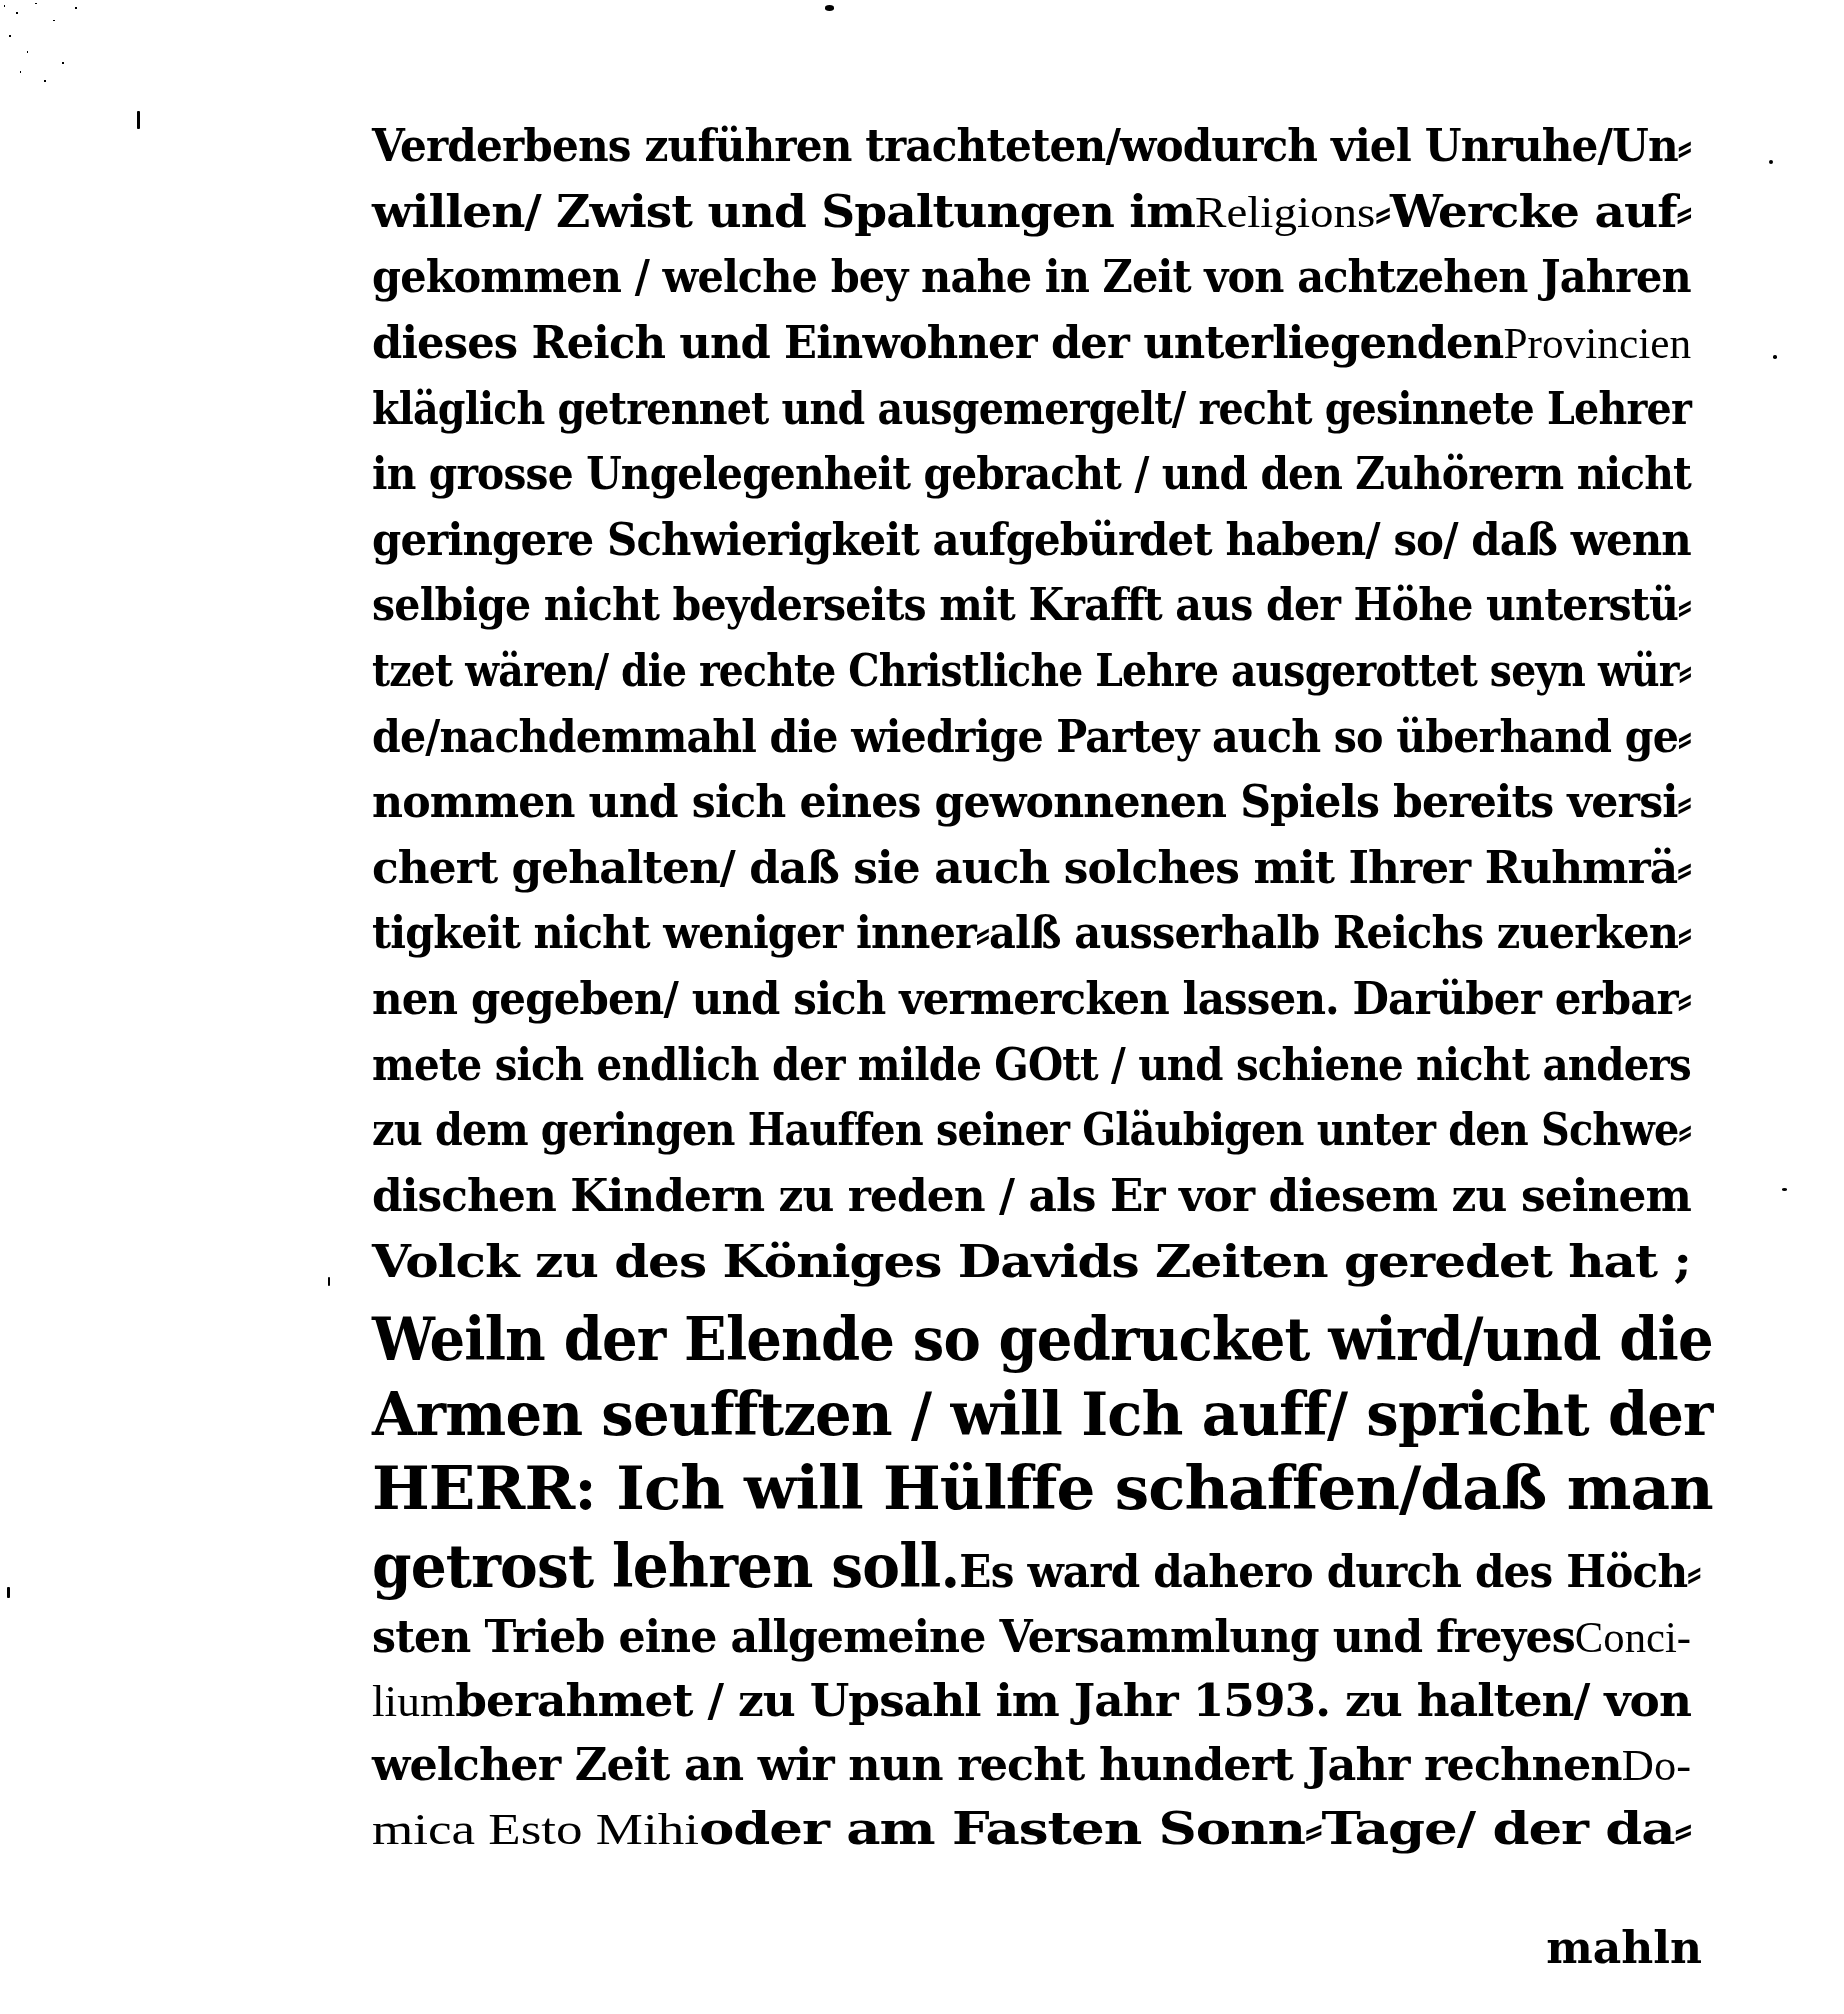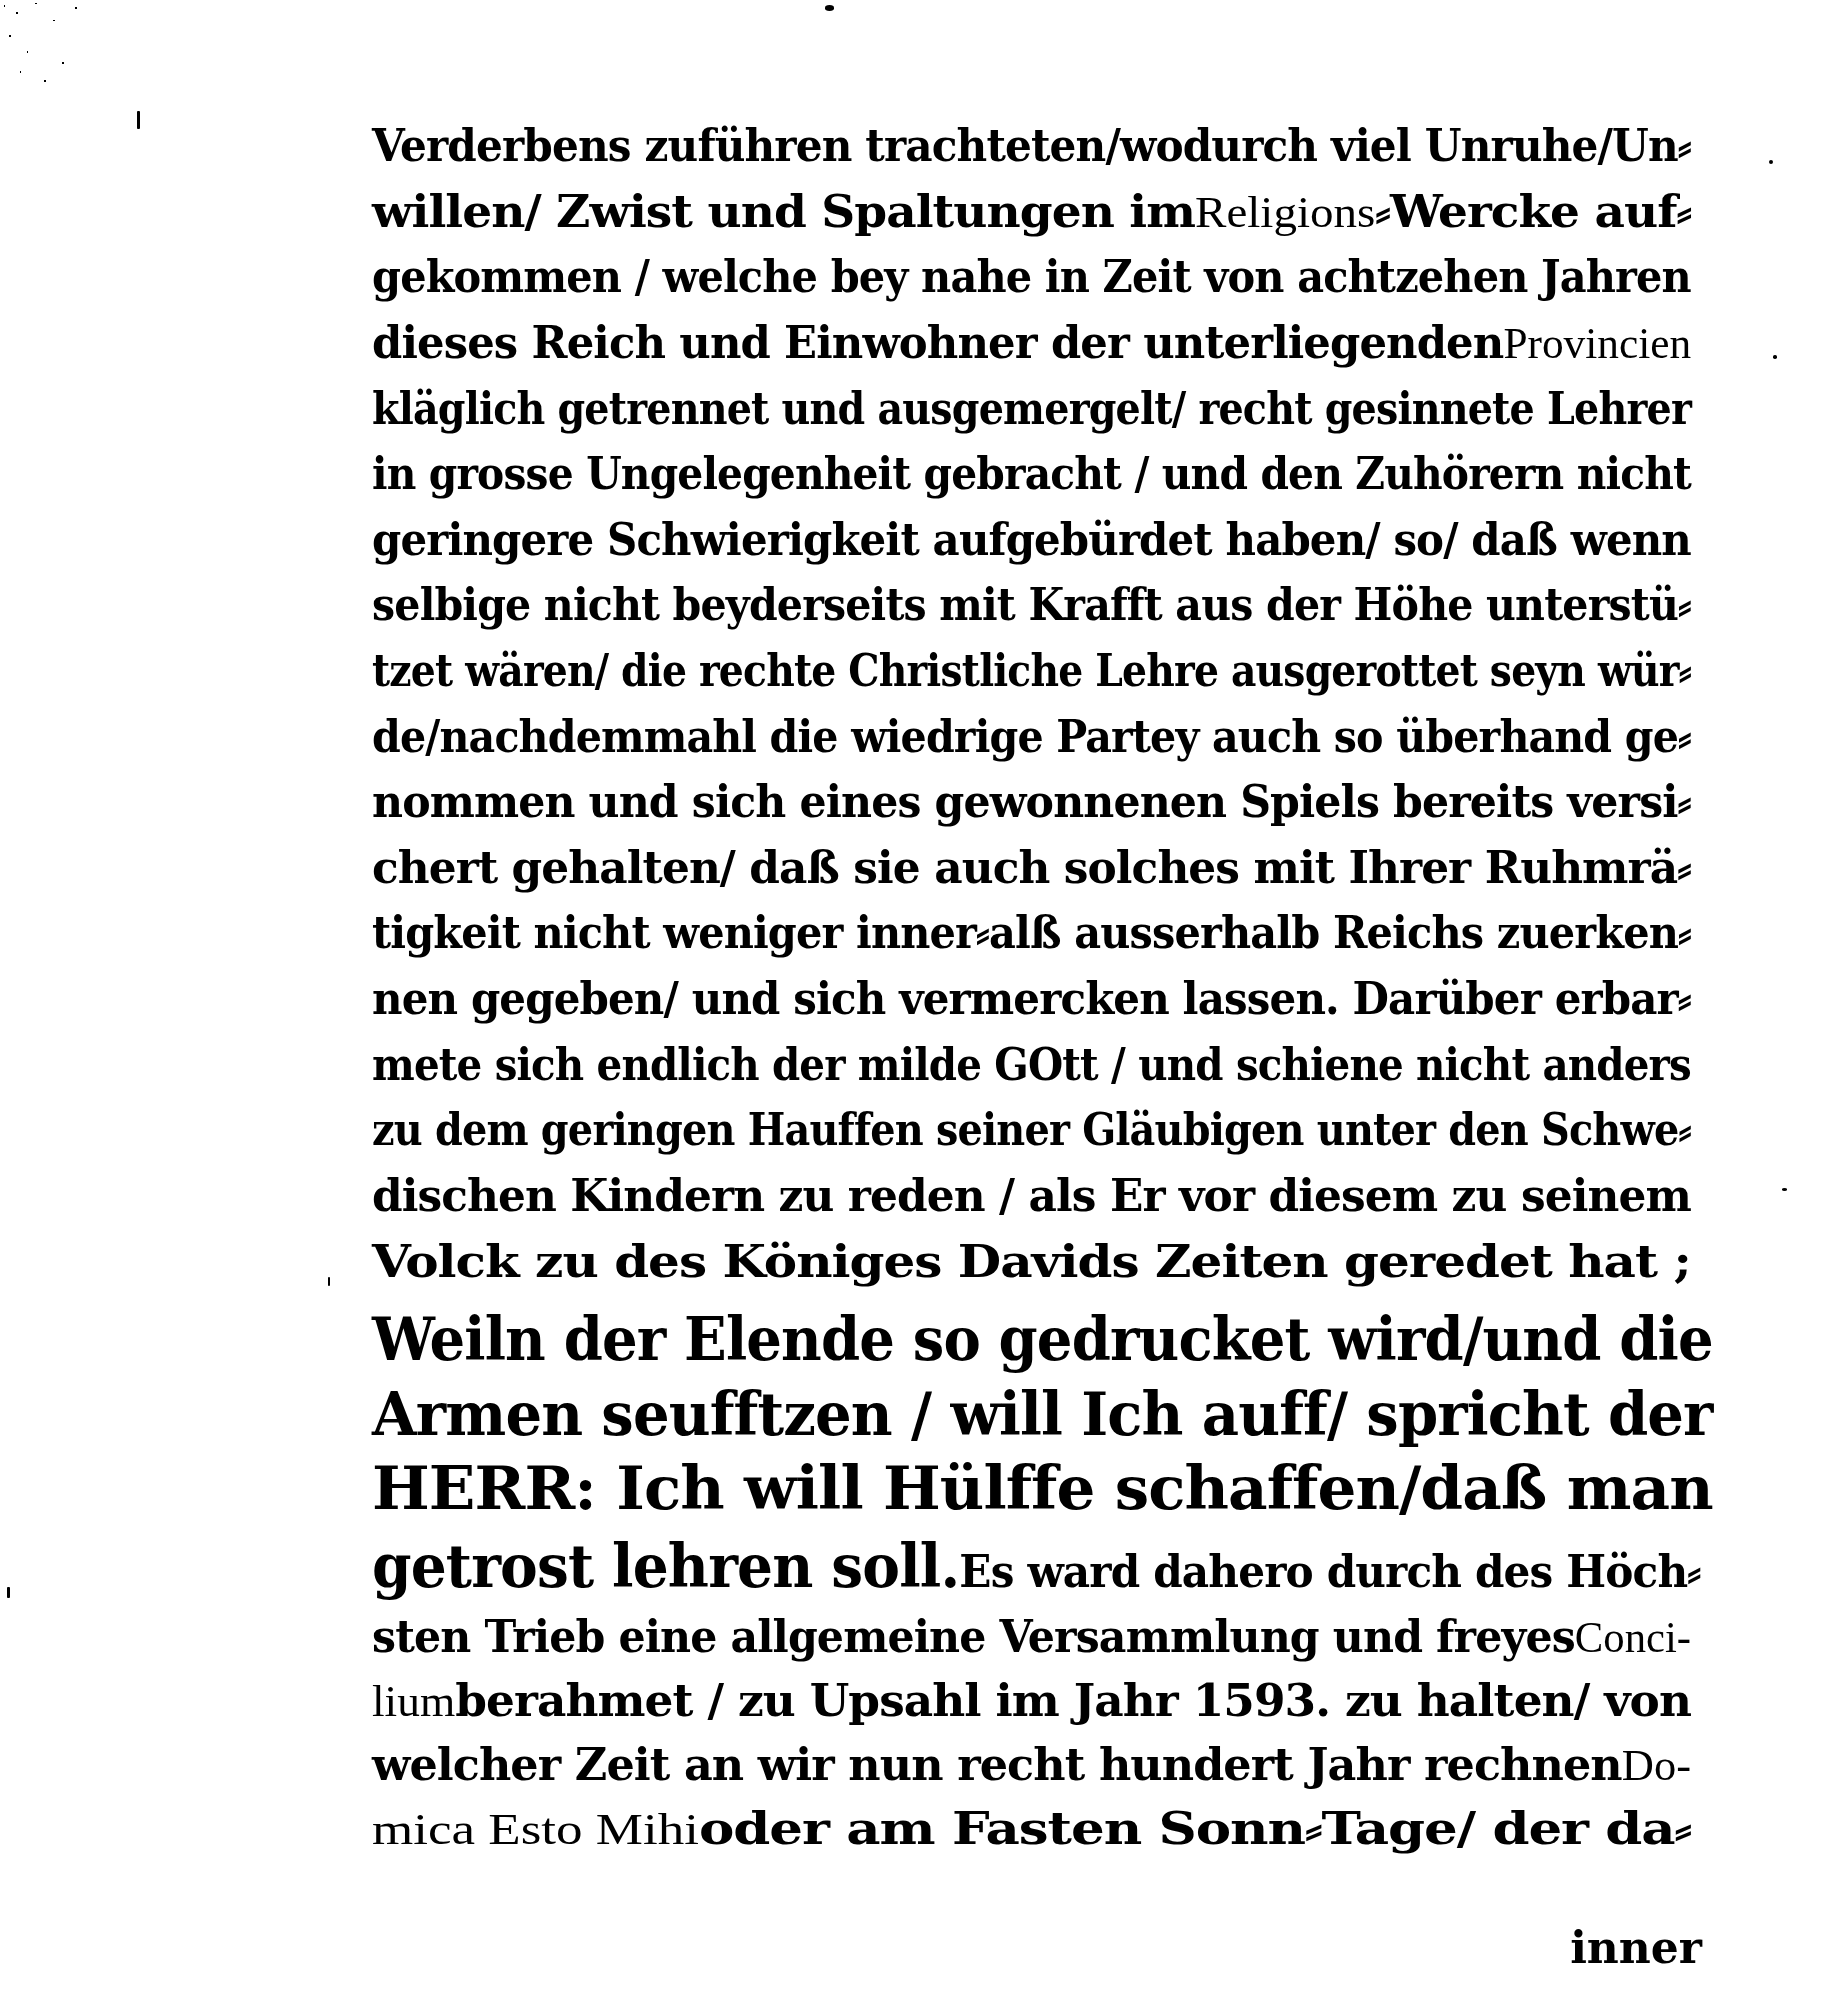--- a/index.html
+++ b/index.html
@@ -191,15 +191,15 @@
     <div class="line normal" style="top: 1743px; justify-content: flex-start; transform-origin: left bottom; transform: scaleX(1.0108); width: 1316px;">
         <span class="seg">welcher Zeit an wir nun recht hundert Jahr rechnen </span>
         <span class="seg roman">Do-</span>
       </div>
     <div class="line normal" style="top: 1807px; justify-content: flex-start; transform-origin: left bottom; transform: scaleX(1.2053); width: 1103px;">
         <span class="seg roman">mica Esto Mihi</span>
         <span class="seg"> oder am Fasten Sonn⸗Tage/  der da⸗</span>
       </div>
   </div>
 
-  <div class="catchword" style="top:1926px">inner</div>
+  <div class="catchword" style="top:1926px">mahln</div>
 </div>
 
 
 </body></html>

